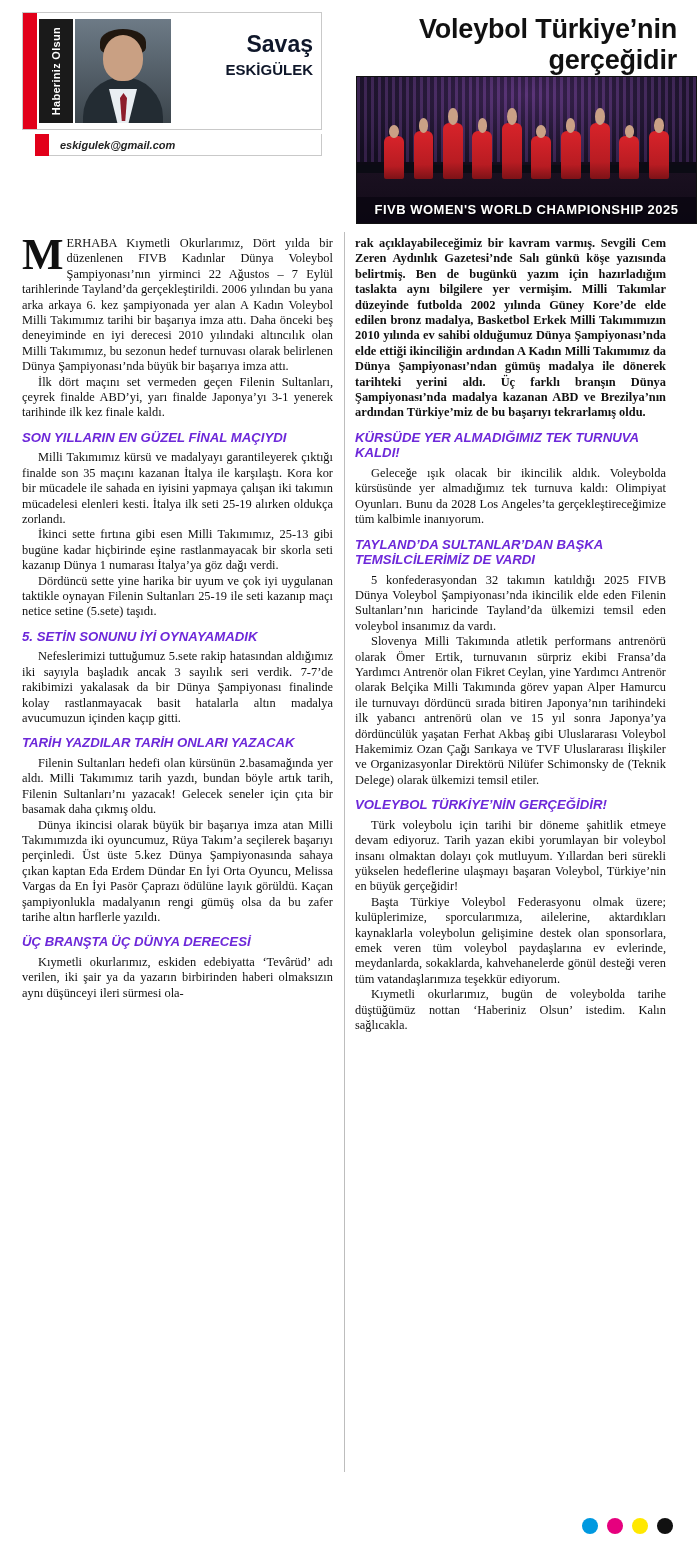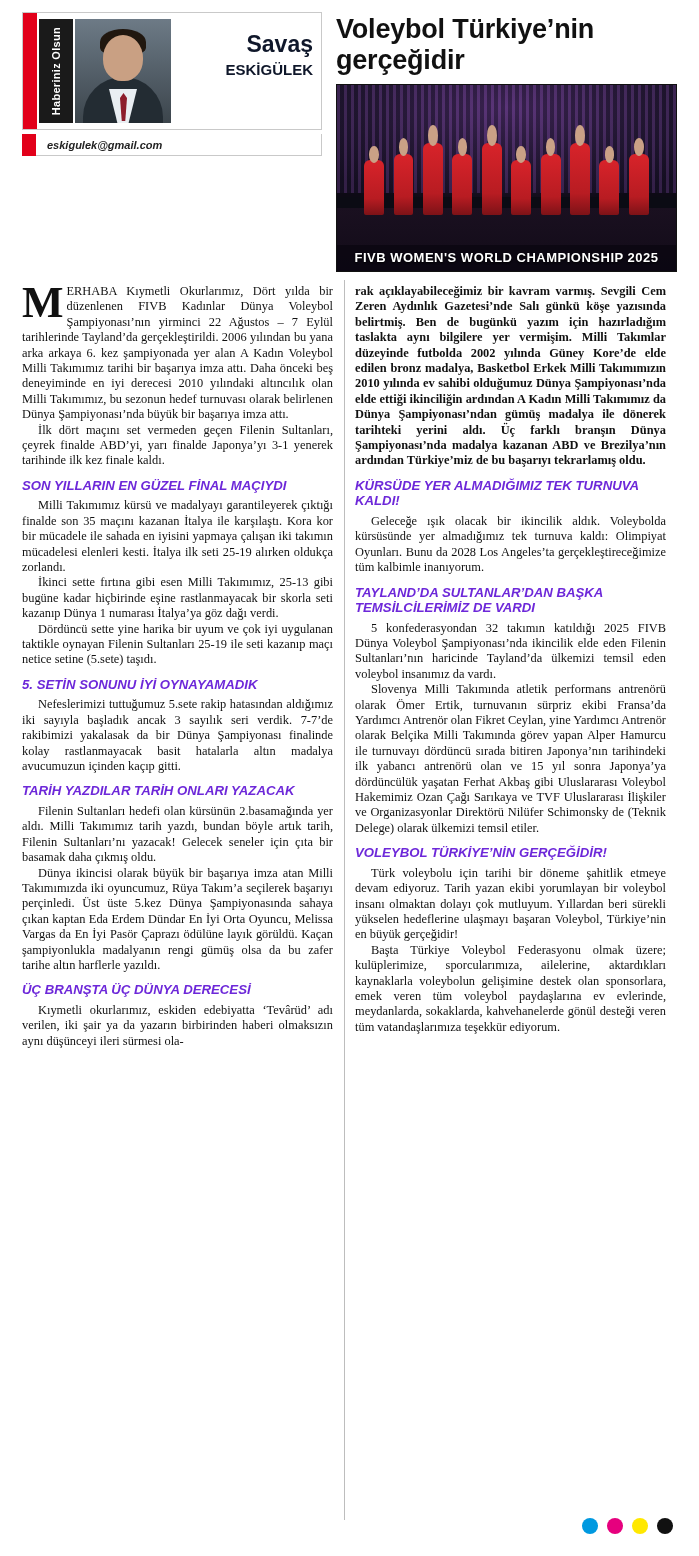--- a/index.html
+++ b/index.html
@@ -129,43 +129,44 @@
     height: 22px;
     display: flex;
     align-items: center;
     padding-left: 24px;
     font-family: "Liberation Sans", sans-serif;
     font-size: 11px;
     font-style: italic;
     font-weight: bold;
     color: #222;
   }
-  .email-wrap { position: relative; }
+  .email-wrap { position: relative; margin-left: 13px; }
   .email-wrap .red-bar2 {
     position: absolute; left:0; top:0; width:14px; height:22px; background:#e2001a;
   }
 
   .headline-box { flex: 1; }
   .headline {
     font-family: "Liberation Sans", sans-serif;
     font-weight: bold;
     font-size: 27px;
     line-height: 31px;
-    text-align: left;
+    text-align: right;
     color: #111;
-    margin: 2px 0 8px 0;
+    margin: 2px 0 0 0;
     letter-spacing: -0.2px;
   }
   .photo {
     position: relative;
     width: 100%;
-    height: 188px;
+    height: 148px;
     background: #0b0b14;
     overflow: hidden;
     border: 1px solid #111;
+    margin-left: 20px;
   }
   .photo .glow {
     position:absolute; left:-10%; top:-20%;
     width:120%; height:80%;
     background: radial-gradient(ellipse at 50% 40%, #4b2b63 0%, #241832 45%, #0d0a15 80%);
   }
   .photo .crowd {
     position:absolute; left:0; top:0; width:100%; height:58%;
     background: repeating-linear-gradient(90deg, rgba(120,70,160,.45) 0 3px, rgba(30,20,50,.5) 3px 7px);
     opacity:.8;
@@ -344,20 +345,21 @@
     <div class="col right">
       <p class="noind">rak açıklayabileceğimiz bir kavram varmış. Sevgili Cem Zeren Aydınlık Gazetesi’nde Salı günkü köşe yazısında belirtmiş. Ben de bugünkü yazım için hazırladığım taslakta aynı bilgilere yer vermişim. Milli Takımlar düzeyinde futbolda 2002 yılında Güney Kore’de elde edilen bronz madalya, Basketbol Erkek Milli Takımımızın 2010 yılında ev sahibi olduğumuz Dünya Şampiyonası’nda elde ettiği ikinciliğin ardından A Kadın Milli Takımımız da Dünya Şampiyonası’ndan gümüş madalya ile dönerek tarihteki yerini aldı. Üç farklı branşın Dünya Şampiyonası’nda madalya kazanan ABD ve Brezilya’nın ardından Türkiye’miz de bu başarıyı tekrarlamış oldu.</p>
       <div class="sub">KÜRSÜDE YER ALMADIĞIMIZ TEK TURNUVA KALDI!</div>
       <p>Geleceğe ışık olacak bir ikincilik aldık. Voleybolda kürsüsünde yer almadığımız tek turnuva kaldı: Olimpiyat Oyunları. Bunu da 2028 Los Angeles’ta gerçekleştireceğimize tüm kalbimle inanıyorum.</p>
       <div class="sub">TAYLAND’DA SULTANLAR’DAN BAŞKA TEMSİLCİLERİMİZ DE VARDI</div>
       <p>5 konfederasyondan 32 takımın katıldığı 2025 FIVB Dünya Voleybol Şampiyonası’nda ikincilik elde eden Filenin Sultanları’nın haricinde Tayland’da ülkemizi temsil eden voleybol insanımız da vardı.</p>
       <p>Slovenya Milli Takımında atletik performans antrenörü olarak Ömer Ertik, turnuvanın sürpriz ekibi Fransa’da Yardımcı Antrenör olan Fikret Ceylan, yine Yardımcı Antrenör olarak Belçika Milli Takımında görev yapan Alper Hamurcu ile turnuvayı dördüncü sırada bitiren Japonya’nın tarihindeki ilk yabancı antrenörü olan ve 15 yıl sonra Japonya’ya dördüncülük yaşatan Ferhat Akbaş gibi Uluslararası Voleybol Hakemimiz Ozan Çağı Sarıkaya ve TVF Uluslararası İlişkiler ve Organizasyonlar Direktörü Nilüfer Schimonsky de (Teknik Delege) olarak ülkemizi temsil etiler.</p>
       <div class="sub">VOLEYBOL TÜRKİYE’NİN GERÇEĞİDİR!</div>
       <p>Türk voleybolu için tarihi bir döneme şahitlik etmeye devam ediyoruz. Tarih yazan ekibi yorumlayan bir voleybol insanı olmaktan dolayı çok mutluyum. Yıllardan beri sürekli yükselen hedeflerine ulaşmayı başaran Voleybol, Türkiye’nin en büyük gerçeğidir!</p>
       <p>Başta Türkiye Voleybol Federasyonu olmak üzere; kulüplerimize, sporcularımıza, ailelerine, aktardıkları kaynaklarla voleybolun gelişimine destek olan sponsorlara, emek veren tüm voleybol paydaşlarına ev evlerinde, meydanlarda, sokaklarda, kahvehanelerde gönül desteği veren tüm vatandaşlarımıza teşekkür ediyorum.</p>
+      <p>Kıymetli okurlarımız, bugün de voleybolda tarihe düştüğümüz nottan ‘Haberiniz Olsun’ istedim. Kalın sağlıcakla.</p>
     </div>
   </div>
 
   <div class="dots">
     <div class="dot" id="d0" style="background: rgb(0, 153, 224);"></div>
     <div class="dot" id="d1" style="background: rgb(230, 0, 126);"></div>
     <div class="dot" id="d2" style="background: rgb(255, 232, 0);"></div>
     <div class="dot" id="d3" style="background: rgb(17, 17, 17);"></div>
   </div>
 

